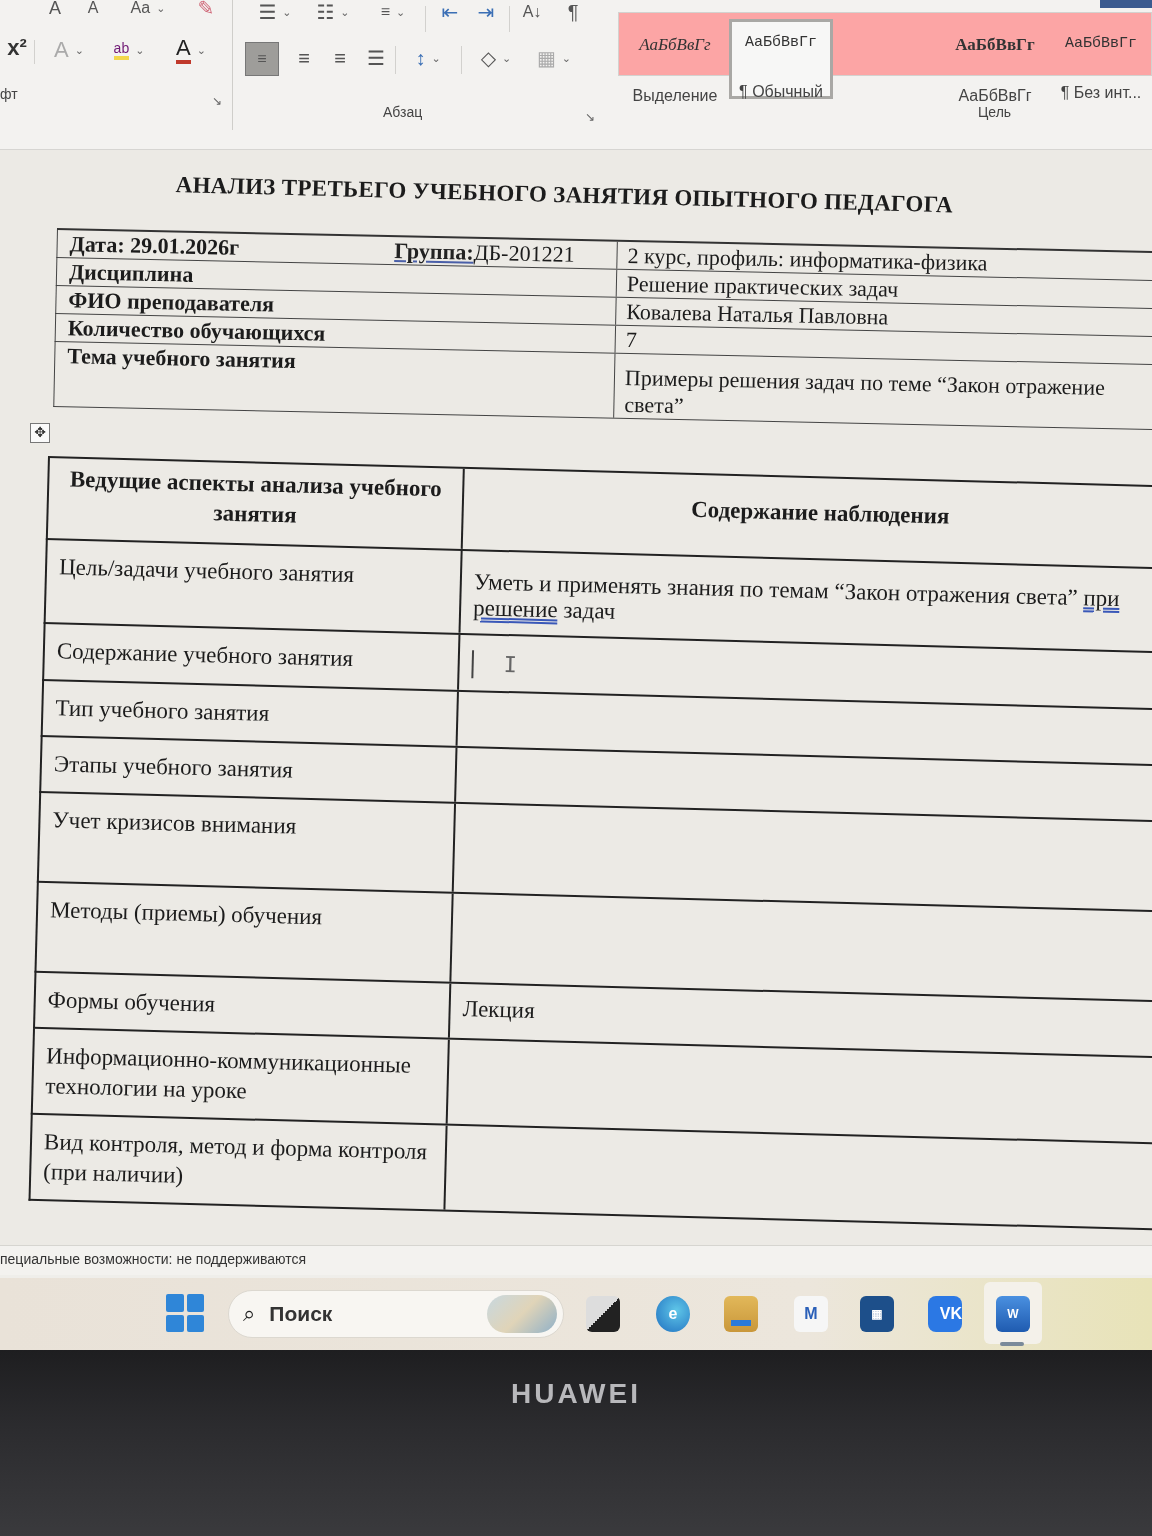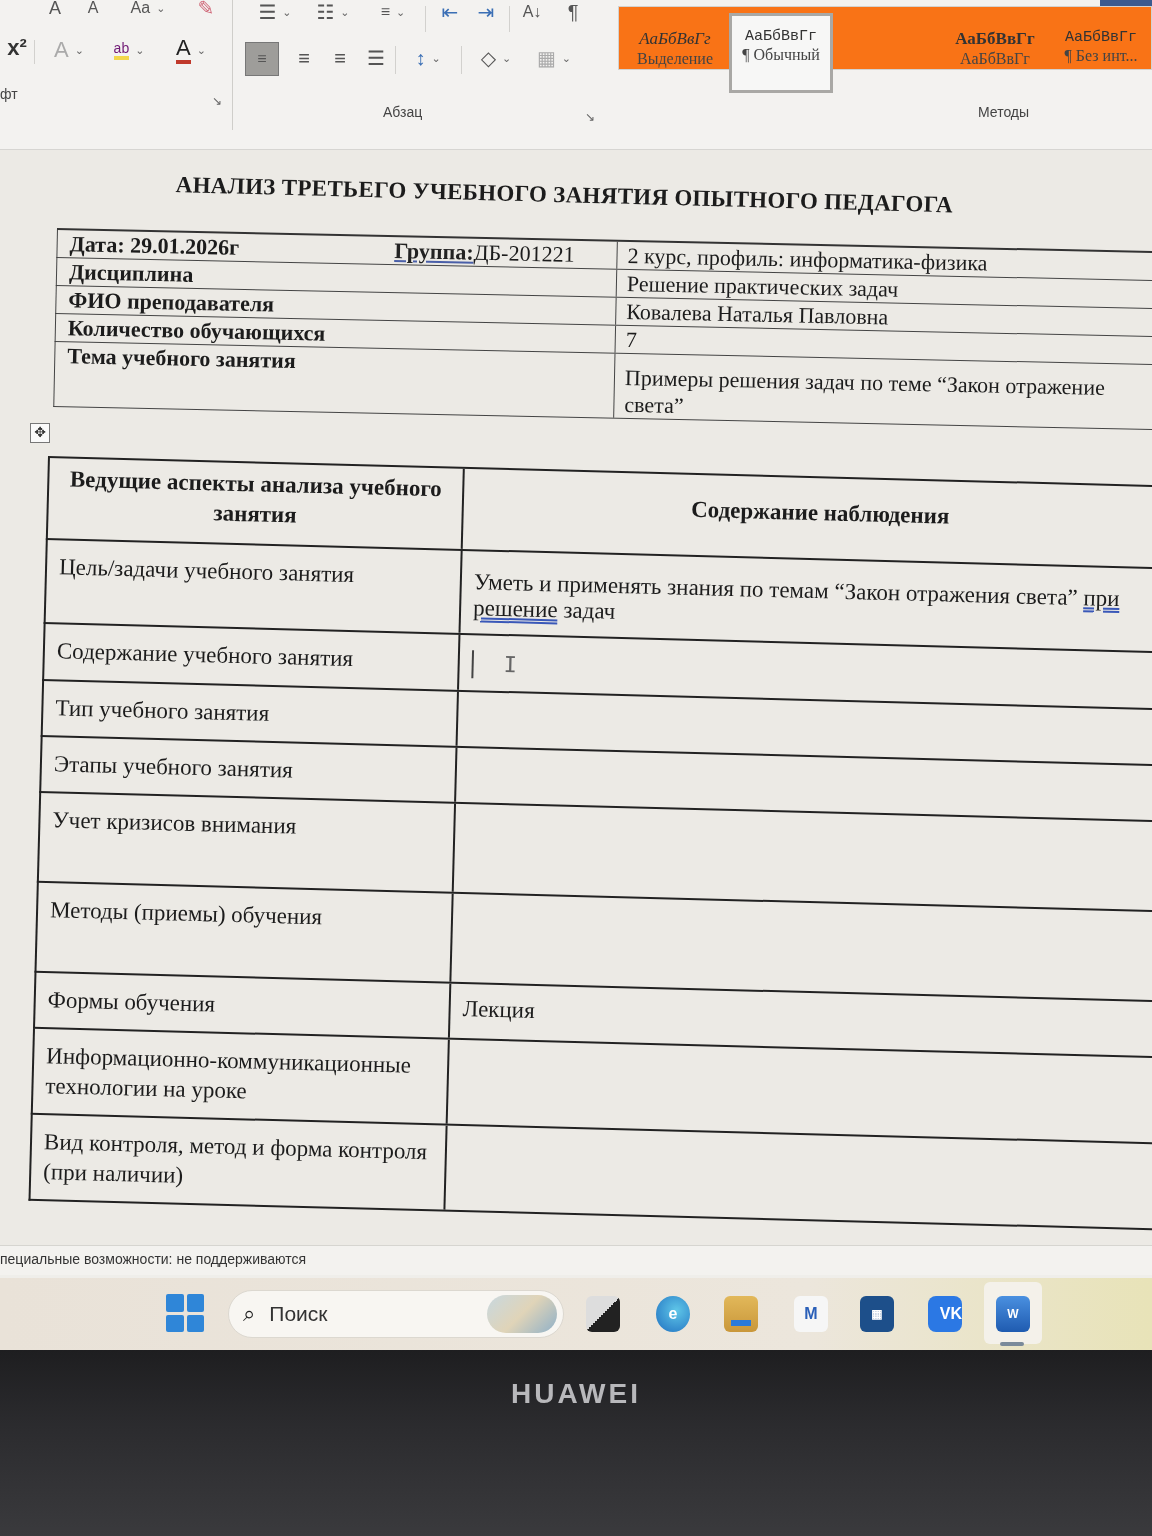--- a/index.html
+++ b/index.html
@@ -14,25 +14,25 @@
   .group { position: absolute; top: 0; height: 130px; }
   .group-label { position: absolute; bottom: 8px; font-size: 14px; color: #444; }
   .launcher { position: absolute; font-size: 12px; color: #666; }
   .tb { position: absolute; display: flex; align-items: center; justify-content: center; font-size: 20px; color: #555; height: 32px; }
   .chev { font-size: 11px; color: #666; margin-left: 6px; }
   .sep { position: absolute; width: 1px; background: #d2d1ce; }
 
   .font-group { left: 0; width: 232px; }
   .para-group { left: 232px; width: 372px; border-left: 1px solid #cfceca; }
   .styles-group { left: 614px; width: 538px; }
-  .styles-box { position: absolute; left: 4px; top: 6px; width: 534px; height: 64px; background: #f97316; border: 1px solid #d3d2cf; }
+  .styles-box { position: absolute; left: 4px; top: 12px; width: 534px; height: 64px; background: #fca5a5; border: 1px solid #d3d2cf; }
   .style-item { position: absolute; top: 10px; height: 80px; width: 104px; text-align: center; }
   .style-item.selected { border: 3px solid #a9a8a5; background: #f7f7f6; }
   .style-sample { font-family: "Liberation Serif", serif; font-size: 17px; color: #333; margin-top: 12px; white-space: nowrap; }
-  .style-name { font-size: 16px; color: #444; margin-top: 1px; white-space: nowrap; font-family: Liberation Serif, serif; }
+  .style-name { font-size: 16px; color: #444; margin-top: 32px; white-space: nowrap; }
 
   .align-active { background: #9e9d9a; border: 1px solid #777; width: 34px; height: 34px; }
 
   
   .doc { position: absolute; left: 0; top: 150px; width: 1152px; height: 1095px; background: #eceae5; font-family: "Liberation Serif", serif; color: #1c1c1c; }
   .doc-title { position: absolute; left: 176px; top: 22px; font-size: 23px; font-weight: bold; letter-spacing: 0.3px; transform: rotate(1.5deg); transform-origin: left top; }
 
   .info { position: absolute; left: 57px; top: 78px; width: 1100px; transform: rotate(1.2deg); transform-origin: left top; border-top: 2px solid #333; }
   .info-row { display: flex; border-bottom: 1.5px solid #444; border-left: 1.5px solid #444; }
   .info-label { width: 560px; padding: 0 12px; font-size: 22px; font-weight: bold; line-height: 27px; border-right: 1.5px solid #444; }
@@ -52,21 +52,21 @@
 
   
   .statusbar { position: absolute; left: 0; top: 1245px; width: 1152px; height: 30px; background: #f3f2ef; border-top: 1px solid #d6d5d0; font-size: 14px; color: #333; padding: 5px 0 0 0; }
 
   
   .taskbar { position: absolute; left: 0; top: 1278px; width: 1152px; height: 72px; background: linear-gradient(90deg, #e9e2d8 0%, #ece6dc 70%, #e8e3b8 100%); }
   .start-icon { position: absolute; left: 166px; top: 16px; width: 38px; height: 38px; display: grid; grid-template-columns: 1fr 1fr; gap: 3px; }
   .start-icon span { background: #2f86d8; border-radius: 2px; }
   .search-box { position: absolute; left: 228px; top: 12px; width: 336px; height: 48px; border-radius: 24px; background: #f8f6f2; border: 1px solid #dcd8d0; display: flex; align-items: center; padding-left: 14px; }
   .search-icon { font-size: 22px; color: #222; margin-right: 14px; }
-  .search-text { font-size: 21px; color: #333; }
+  .search-text { font-size: 21px; color: #333; font-weight: bold; }
   .search-deco { position: absolute; right: 6px; top: 4px; width: 70px; height: 38px; border-radius: 19px; background: linear-gradient(135deg, #c8d8e0, #e0d4b8 50%, #8fb0c8); }
   .tb-app { position: absolute; top: 18px; width: 34px; height: 36px; border-radius: 6px; display: flex; align-items: center; justify-content: center; font-weight: bold; color: #fff; font-size: 16px; }
   .word-bg { position: absolute; left: 984px; top: 4px; width: 58px; height: 62px; background: #f4f1ea; border-radius: 6px; }
   .word-underline { position: absolute; left: 1000px; top: 64px; width: 24px; height: 4px; background: #7a8a9a; border-radius: 2px; }
 
   
   .bezel { position: absolute; left: 0; top: 1350px; width: 1152px; height: 186px; background: linear-gradient(180deg, #1e1e20 0%, #2b2b2e 40%, #3a3a3d 100%); }
   .brand { position: absolute; left: 0; width: 1152px; top: 1378px; text-align: center; font-size: 28px; font-weight: bold; letter-spacing: 3px; color: #b8b8bb; }
 </style>
 </head>
@@ -184,21 +184,21 @@
         </div>
         <div class="style-item" style="left:324px;">
           <div class="style-sample" style="font-weight:bold;">АаБбВвГг</div>
           <div class="style-name">АаБбВвГг</div>
         </div>
         <div class="style-item" style="left:430px;">
           <div class="style-sample" style="font-family:'Liberation Mono',monospace;font-size:15px;">АаБбВвГг</div>
           <div class="style-name">¶ Без инт...</div>
         </div>
       </div>
-      <div class="group-label" style="left:364px;bottom:10px;">Методы</div>
+      <div class="group-label" style="left:364px;bottom:10px;">Цель</div>
     </div>
   </div>
 
   <div class="doc">
     <div class="doc-title">АНАЛИЗ ТРЕТЬЕГО УЧЕБНОГО ЗАНЯТИЯ ОПЫТНОГО ПЕДАГОГА</div>
 
     <div class="info">
       <div class="info-row">
         <div class="info-label" style="display:flex;justify-content:space-between;">
           <span>Дата: 29.01.2026г</span>

